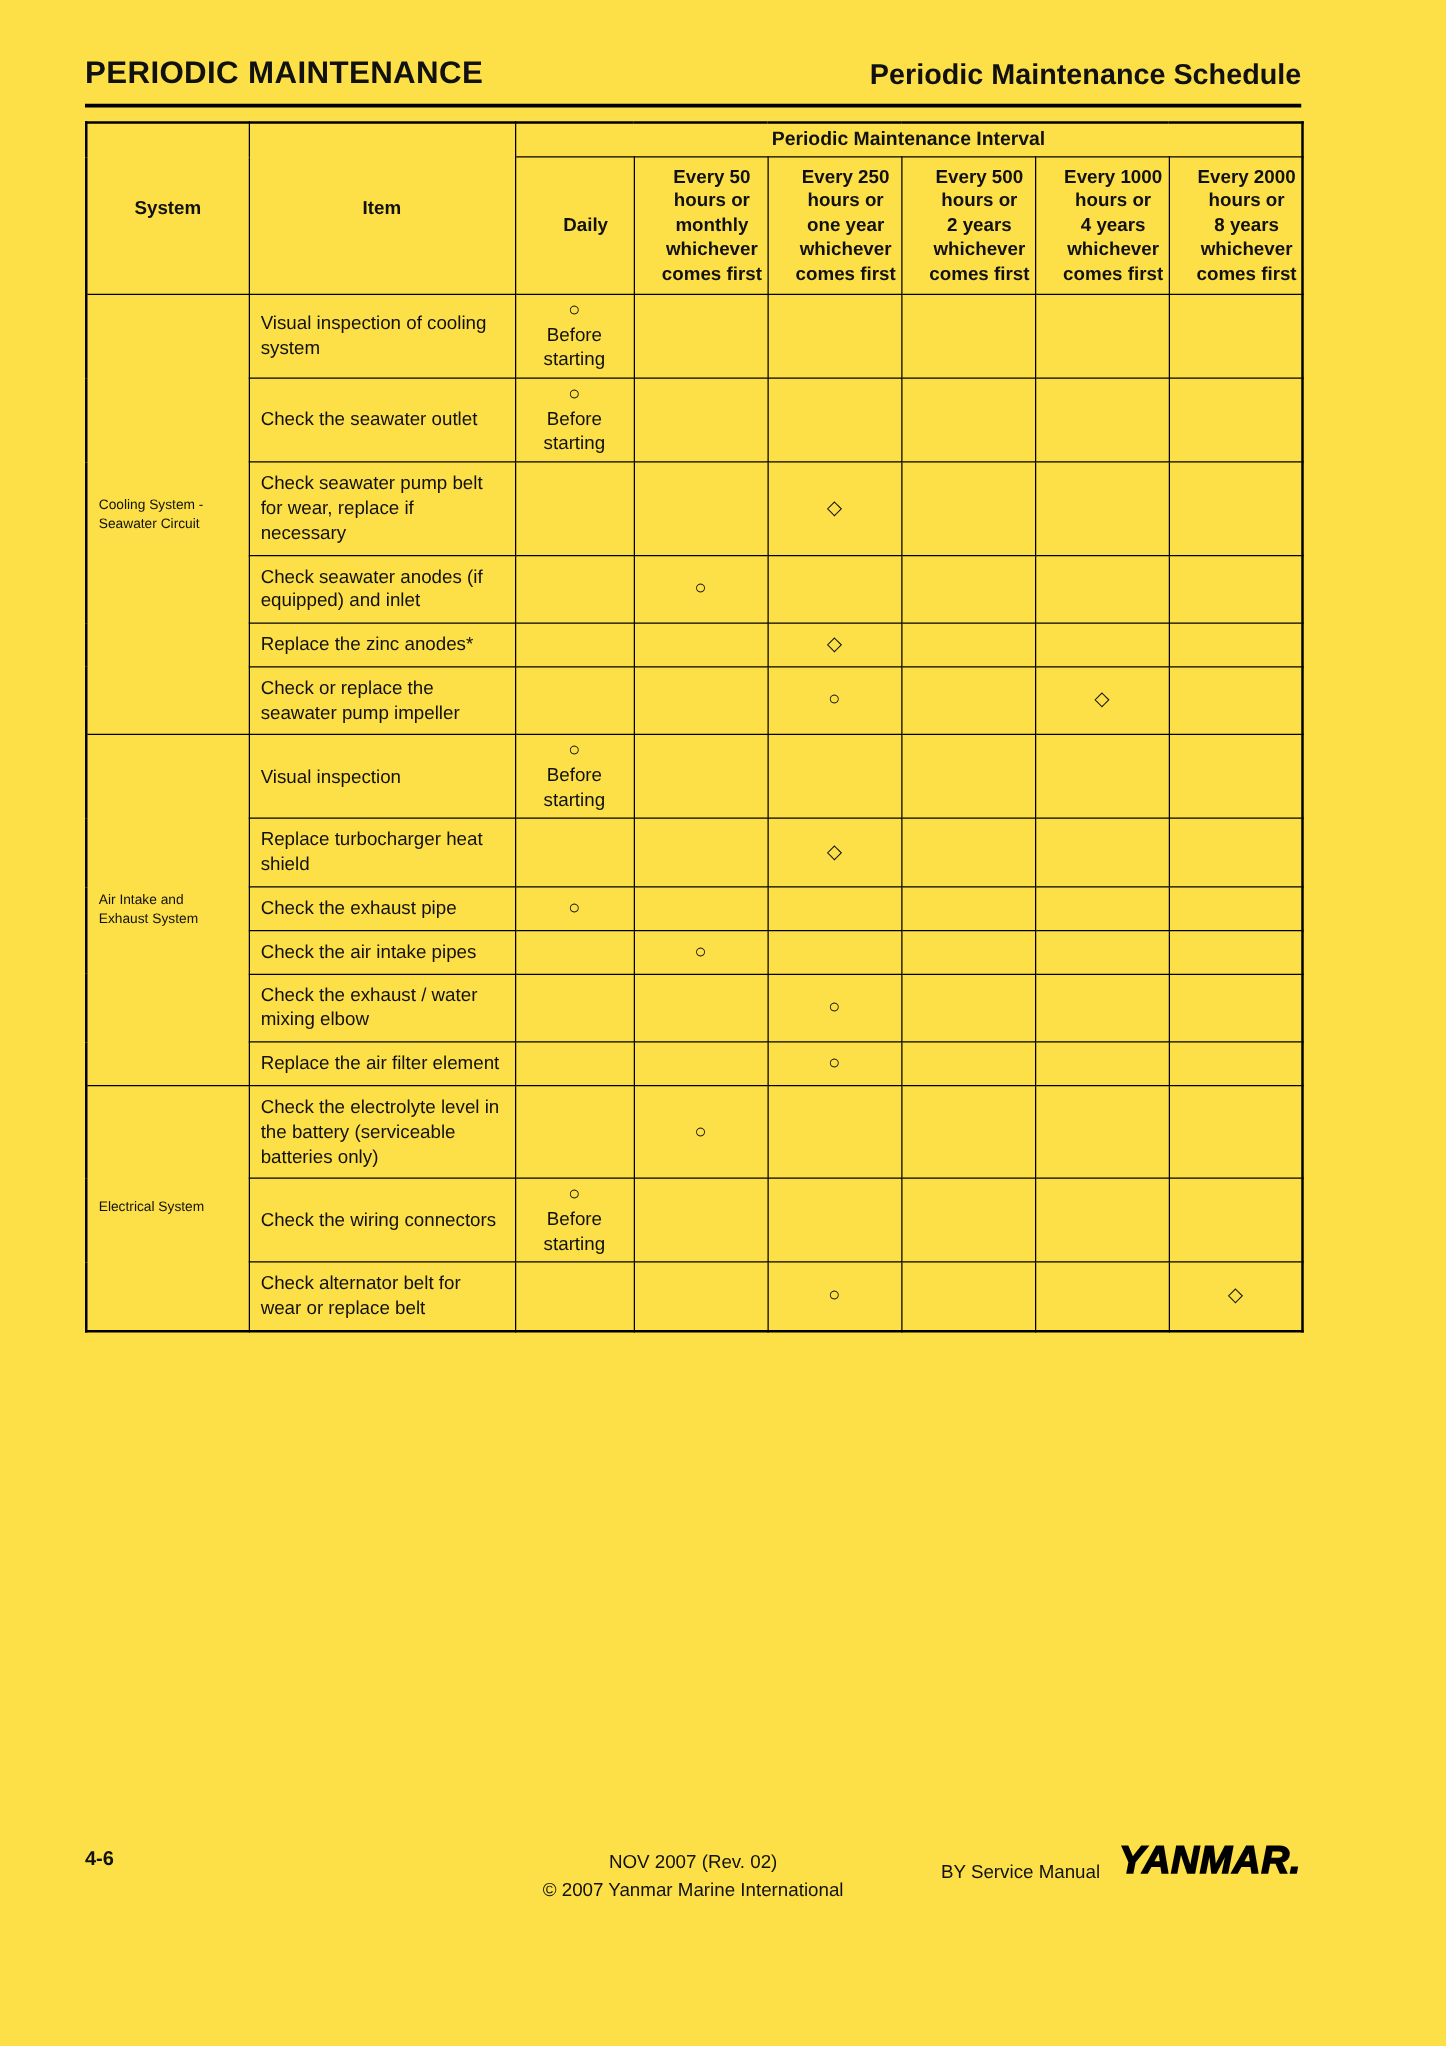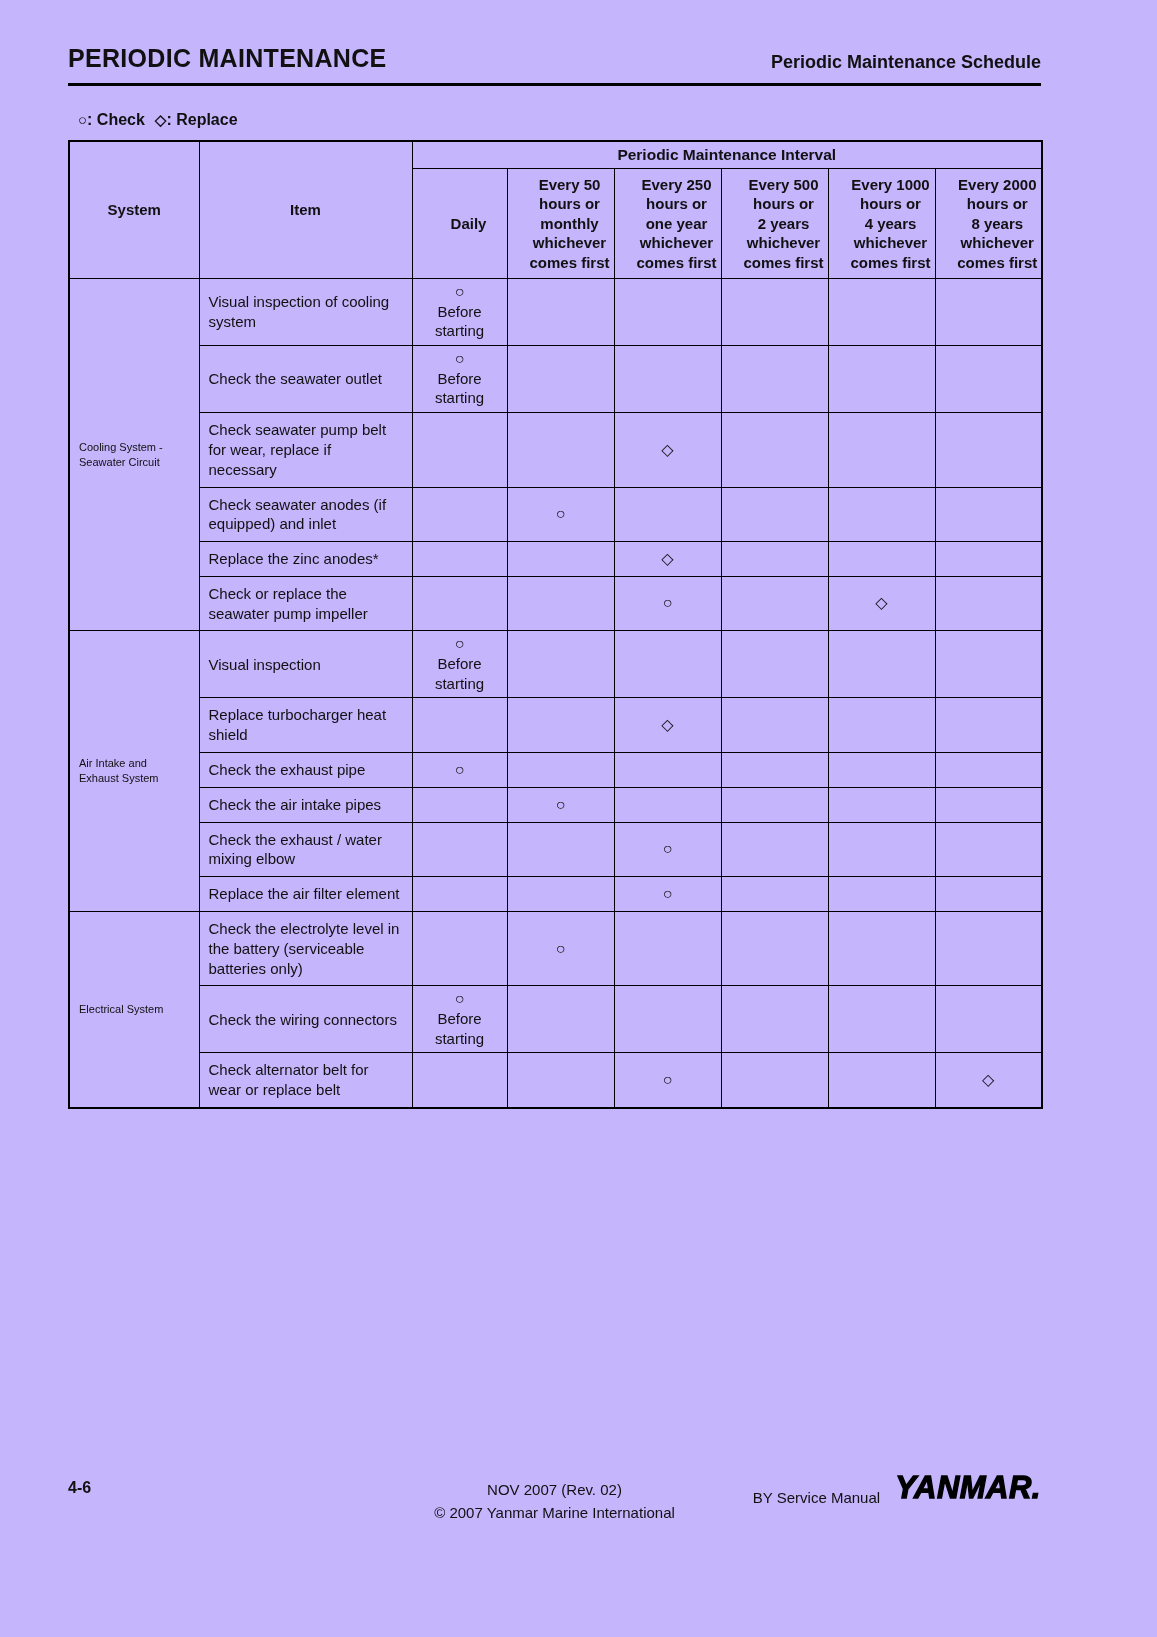--- a/index.html
+++ b/index.html
@@ -6,21 +6,21 @@
   html, body { background: #ffffff; }
   body {
     font-family: "Liberation Sans", sans-serif;
     color: #111;
     -webkit-font-smoothing: antialiased;
   }
   .page {
     position: relative;
     width: 1157px;
     height: 1637px;
-    background: #c4b5fd;
+    background: #fde047;
     overflow: hidden;
   }
   .content {
     position: absolute;
     left: 68px;
     top: 0;
     width: 973px;
   }
   .header {
     display: flex;
@@ -29,21 +29,21 @@
     padding-top: 44px;
     padding-bottom: 10px;
     border-bottom: 3px solid #000;
   }
   .title-left {
     font-size: 25px;
     font-weight: bold;
     letter-spacing: 0.3px;
   }
   .title-right {
-    font-size: 18px;
+    font-size: 23px;
     font-weight: bold;
   }
   .legend {
     margin-top: 25px;
     margin-left: 10px;
     font-weight: bold;
     font-size: 16px;
   }
   .legend .sym { font-size: 15px; font-weight: bold; }
   .legend .gap { display: inline-block; width: 10px; }
@@ -145,23 +145,20 @@
 <body>
 
 <div class="page">
   <div class="content">
 
     <div class="header">
       <span class="title-left">PERIODIC MAINTENANCE</span>
       <span class="title-right">Periodic Maintenance Schedule</span>
     </div>
 
-    <div class="legend">
-      <span class="sym">○</span><span>: Check</span><span class="gap"></span><span class="sym">◇</span><span>: Replace</span>
-    </div>
 
     <table class="maint">
       <colgroup>
         <col style="width:130px">
         <col style="width:213px">
         <col style="width:95px">
         <col style="width:107px">
         <col style="width:107px">
         <col style="width:107px">
         <col style="width:107px">

